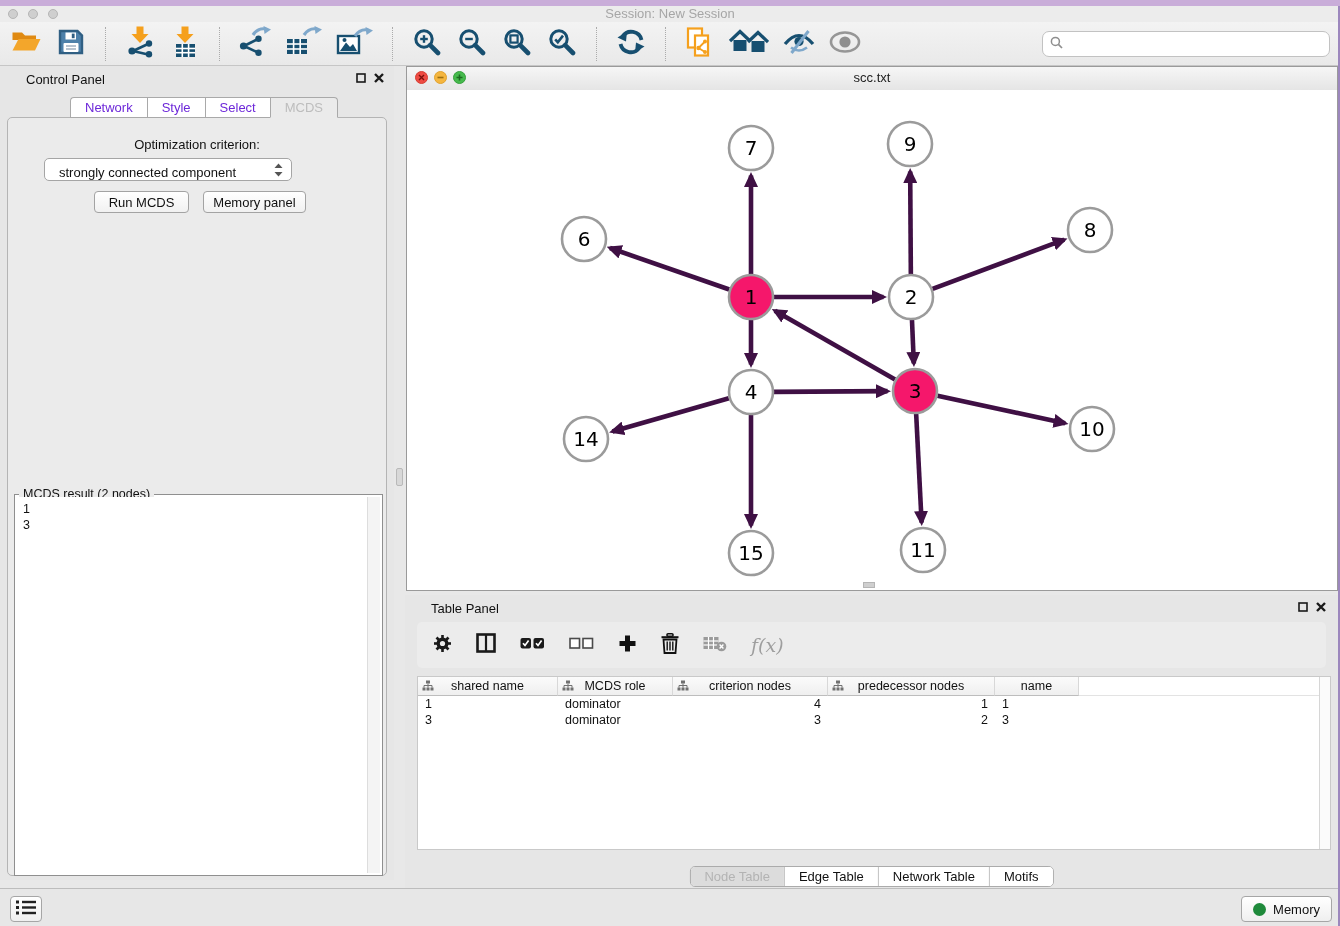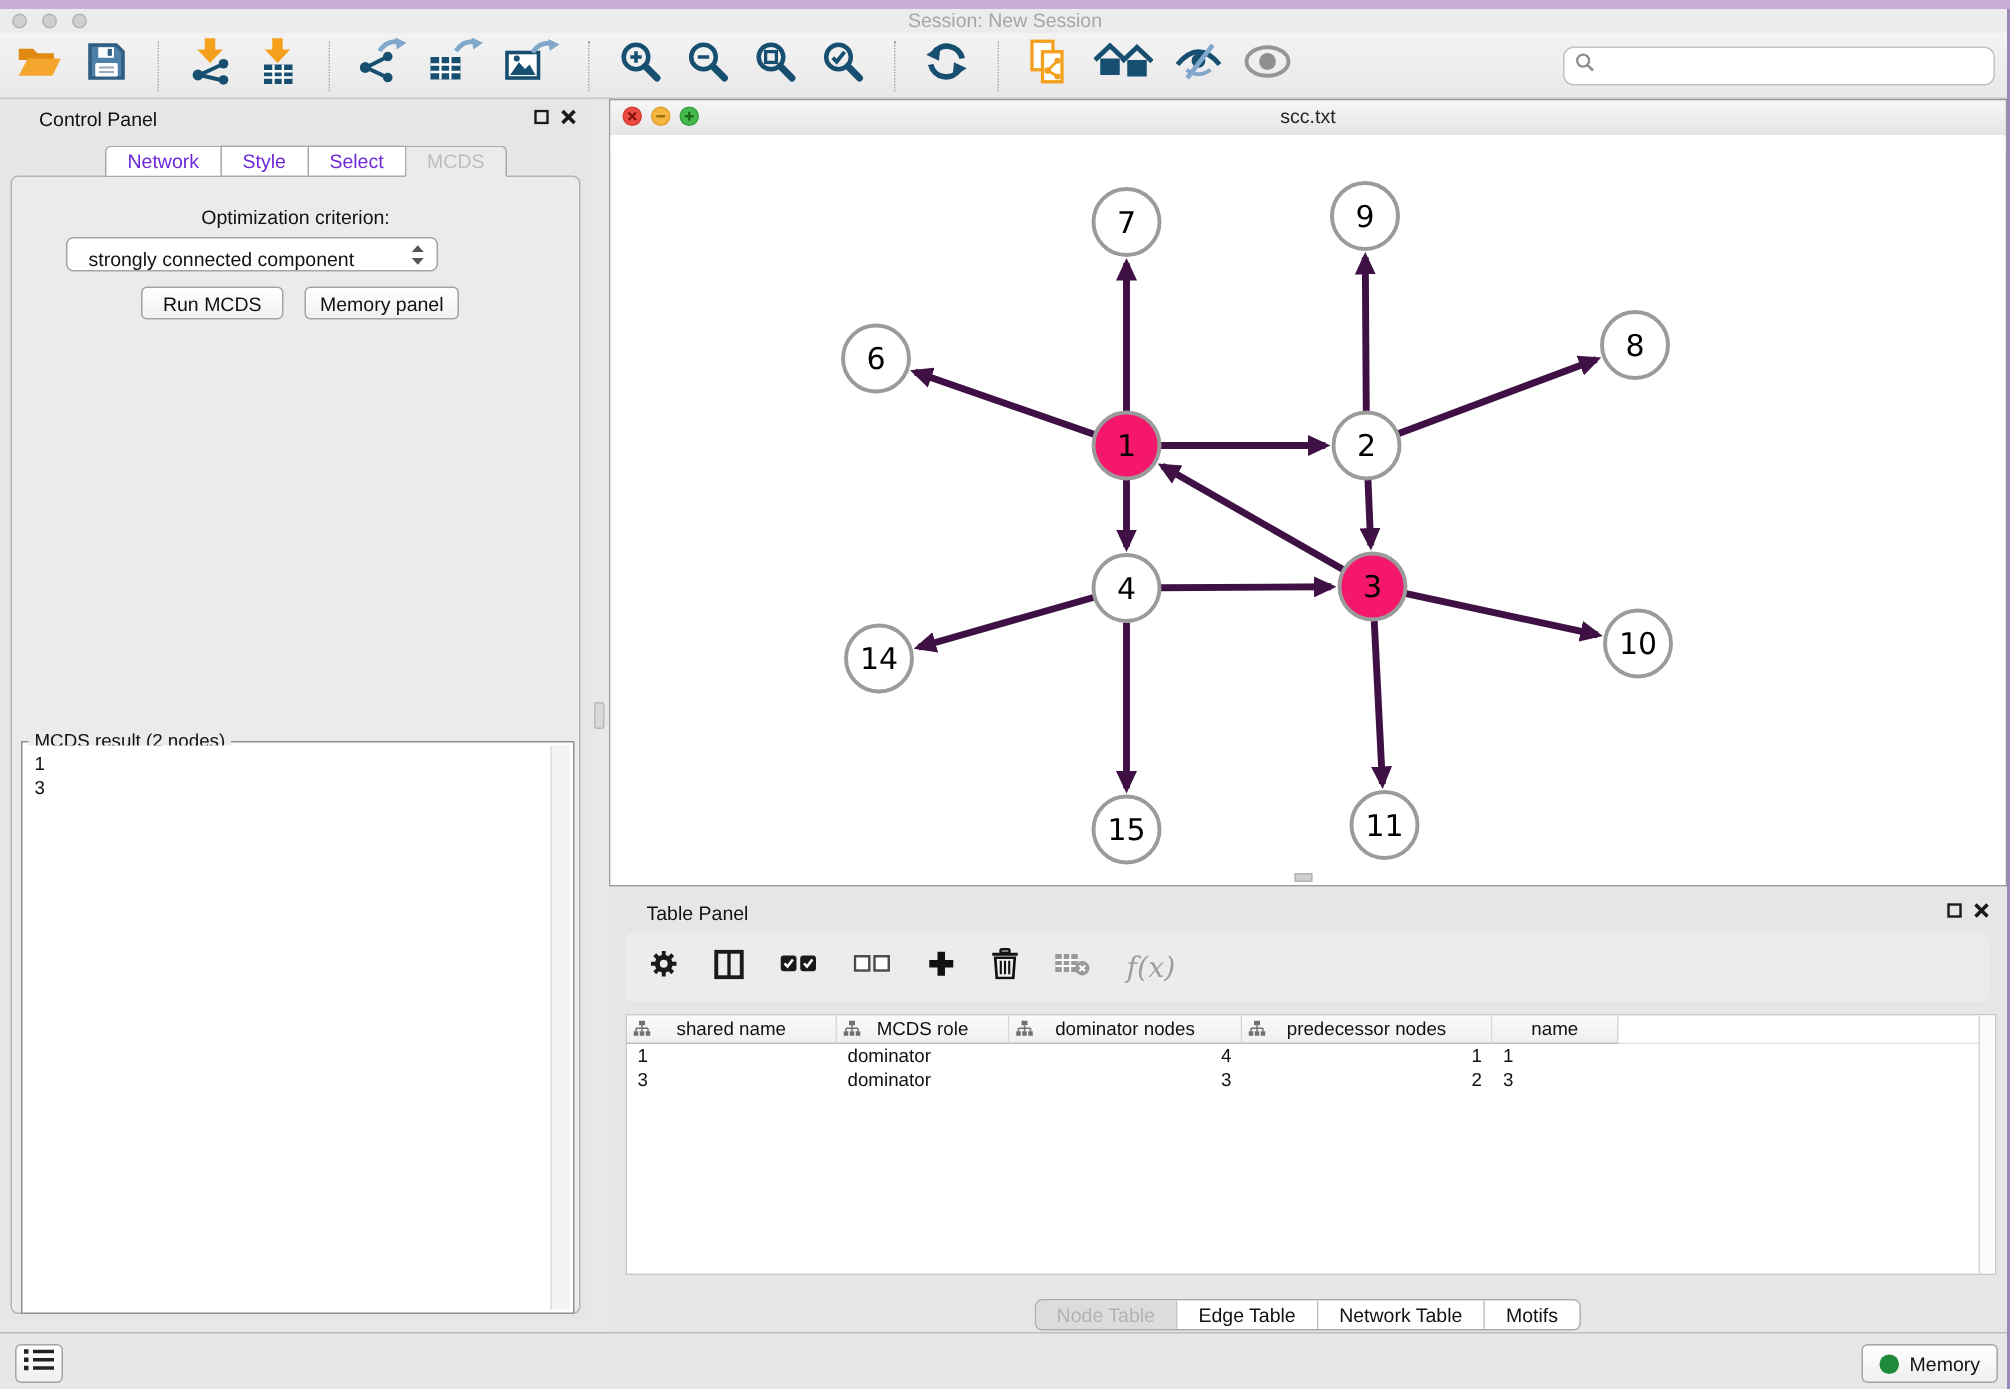--- a/index.html
+++ b/index.html
@@ -535,21 +535,21 @@
             <span>MCDS role</span>
           </div>
           <div class="th" style="width: 155px;">
             <span class="tree"><svg width="12" height="12" viewBox="0 0 12 12">
                 <rect x="4" y="0.5" width="4" height="3" fill="#707070"></rect>
                 <path d="M6 3.5 V5.5 M2 5.5 H10 M2 5.5 V7.5 M6 5.5 V7.5 M10 5.5 V7.5" stroke="#707070" fill="none" stroke-width="1"></path>
                 <rect x="0.5" y="7.5" width="3" height="3" fill="#707070"></rect>
                 <rect x="4.5" y="7.5" width="3" height="3" fill="#707070"></rect>
                 <rect x="8.5" y="7.5" width="3" height="3" fill="#707070"></rect>
               </svg></span>
-            <span>dominator nodes</span>
+            <span>criterion nodes</span>
           </div>
           <div class="th" style="width: 167px;">
             <span class="tree"><svg width="12" height="12" viewBox="0 0 12 12">
                 <rect x="4" y="0.5" width="4" height="3" fill="#707070"></rect>
                 <path d="M6 3.5 V5.5 M2 5.5 H10 M2 5.5 V7.5 M6 5.5 V7.5 M10 5.5 V7.5" stroke="#707070" fill="none" stroke-width="1"></path>
                 <rect x="0.5" y="7.5" width="3" height="3" fill="#707070"></rect>
                 <rect x="4.5" y="7.5" width="3" height="3" fill="#707070"></rect>
                 <rect x="8.5" y="7.5" width="3" height="3" fill="#707070"></rect>
               </svg></span>
             <span>predecessor nodes</span>

